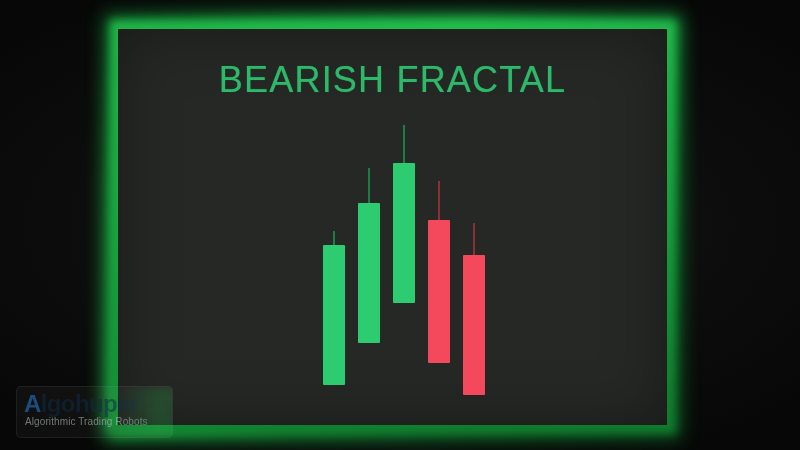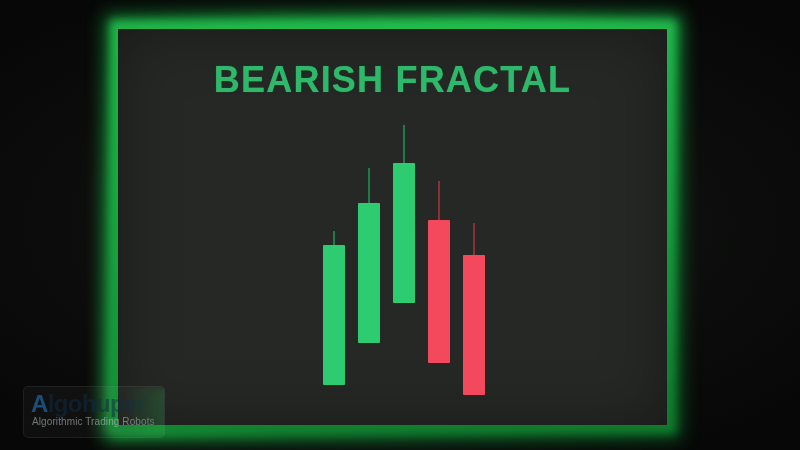--- a/index.html
+++ b/index.html
@@ -70,21 +70,21 @@
 
   
   #title {
     position: absolute;
     left: 0;
     top: 30px;
     width: 100%;
     text-align: center;
     color: #2eb869;
     font-size: 36px;
-    font-weight: 700;
+    font-weight: 400;
     letter-spacing: 1.2px;
     font-family: "Liberation Sans", sans-serif;
     white-space: nowrap;
     text-shadow: 0 0 1px rgba(46,184,105,0.6);
   }
 
   
   #chart {
     position: absolute;
     left: 0;
@@ -100,29 +100,30 @@
     width: 2px;
   }
   .body {
     position: absolute;
     border-radius: 1px;
   }
 
   
   #logo {
     position: absolute;
-    left: 23px;
+    left: 16px;
     top: 386px;
     width: 140px;
     height: 50px;
     border: 1px solid rgba(150,160,160,0.22);
     border-radius: 5px;
     background: rgba(225,230,232,0.07);
     opacity: 0.55;
     overflow: hidden;
+    padding-left: 15px;
   }
   #logo-word {
     position: absolute;
     left: 7px;
     top: 3px;
     font-size: 24px;
     font-weight: bold;
     letter-spacing: -0.6px;
     color: #17314a;
     font-family: "Liberation Sans", sans-serif;

